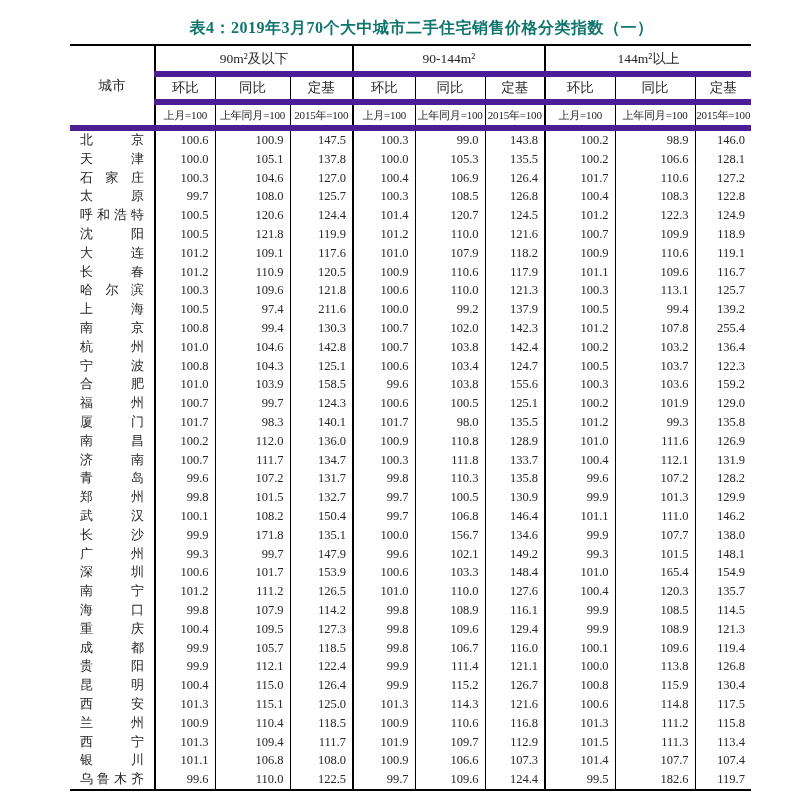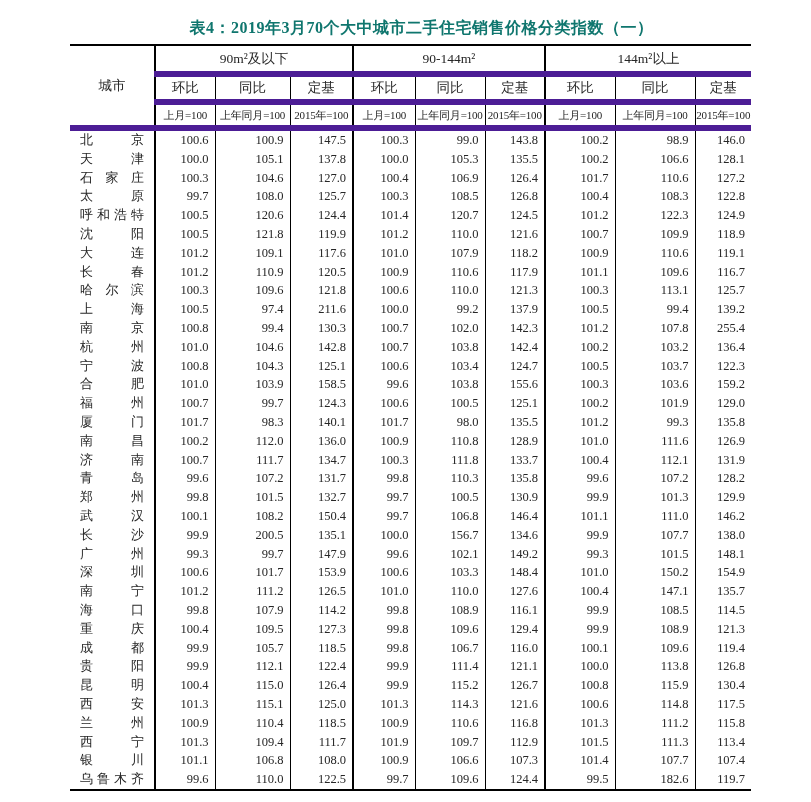--- a/index.html
+++ b/index.html
@@ -480,21 +480,21 @@
           <td class="num vl">146.2</td>
         </tr>
         <tr>
           <td class="city">
             <div class="city-flex">
               <span>长</span>
               <span>沙</span>
             </div>
           </td>
           <td class="num gb">99.9</td>
-          <td class="num vl">200.5</td>
+          <td class="num vl">171.8</td>
           <td class="num vl">135.1</td>
           <td class="num gb">100.0</td>
           <td class="num vl">156.7</td>
           <td class="num vl">134.6</td>
           <td class="num gb">99.9</td>
           <td class="num vl">107.7</td>
           <td class="num vl">138.0</td>
         </tr>
         <tr>
           <td class="city">
@@ -520,38 +520,38 @@
               <span>圳</span>
             </div>
           </td>
           <td class="num gb">100.6</td>
           <td class="num vl">101.7</td>
           <td class="num vl">153.9</td>
           <td class="num gb">100.6</td>
           <td class="num vl">103.3</td>
           <td class="num vl">148.4</td>
           <td class="num gb">101.0</td>
-          <td class="num vl">150.2</td>
+          <td class="num vl">165.4</td>
           <td class="num vl">154.9</td>
         </tr>
         <tr>
           <td class="city">
             <div class="city-flex">
               <span>南</span>
               <span>宁</span>
             </div>
           </td>
           <td class="num gb">101.2</td>
           <td class="num vl">111.2</td>
           <td class="num vl">126.5</td>
           <td class="num gb">101.0</td>
           <td class="num vl">110.0</td>
           <td class="num vl">127.6</td>
           <td class="num gb">100.4</td>
-          <td class="num vl">147.1</td>
+          <td class="num vl">120.3</td>
           <td class="num vl">135.7</td>
         </tr>
         <tr>
           <td class="city">
             <div class="city-flex">
               <span>海</span>
               <span>口</span>
             </div>
           </td>
           <td class="num gb">99.8</td>

